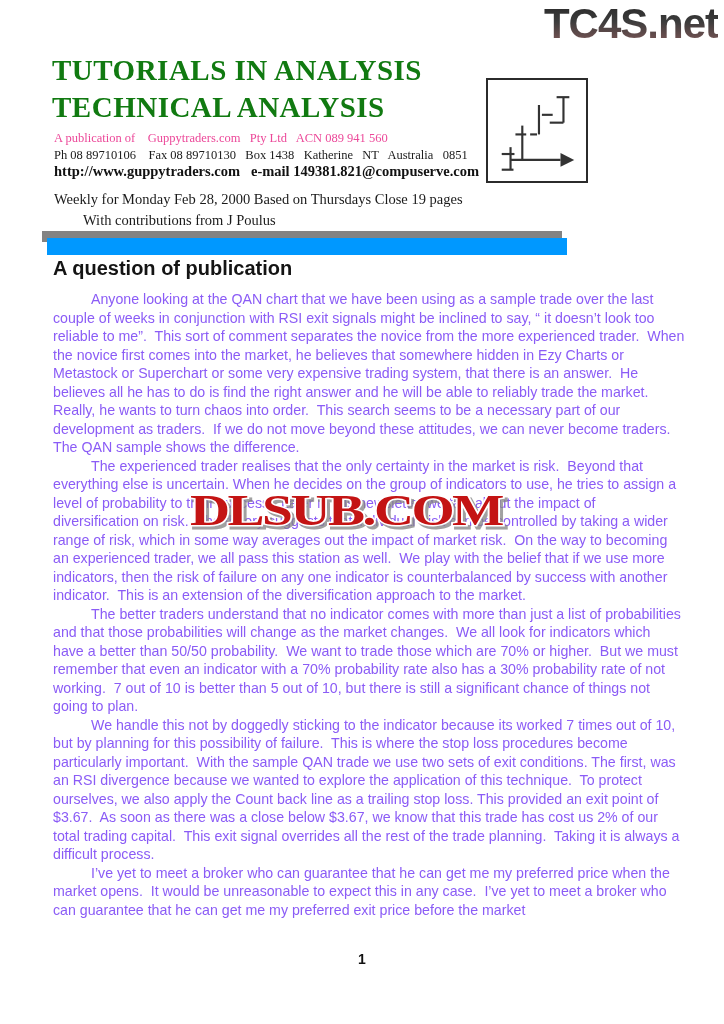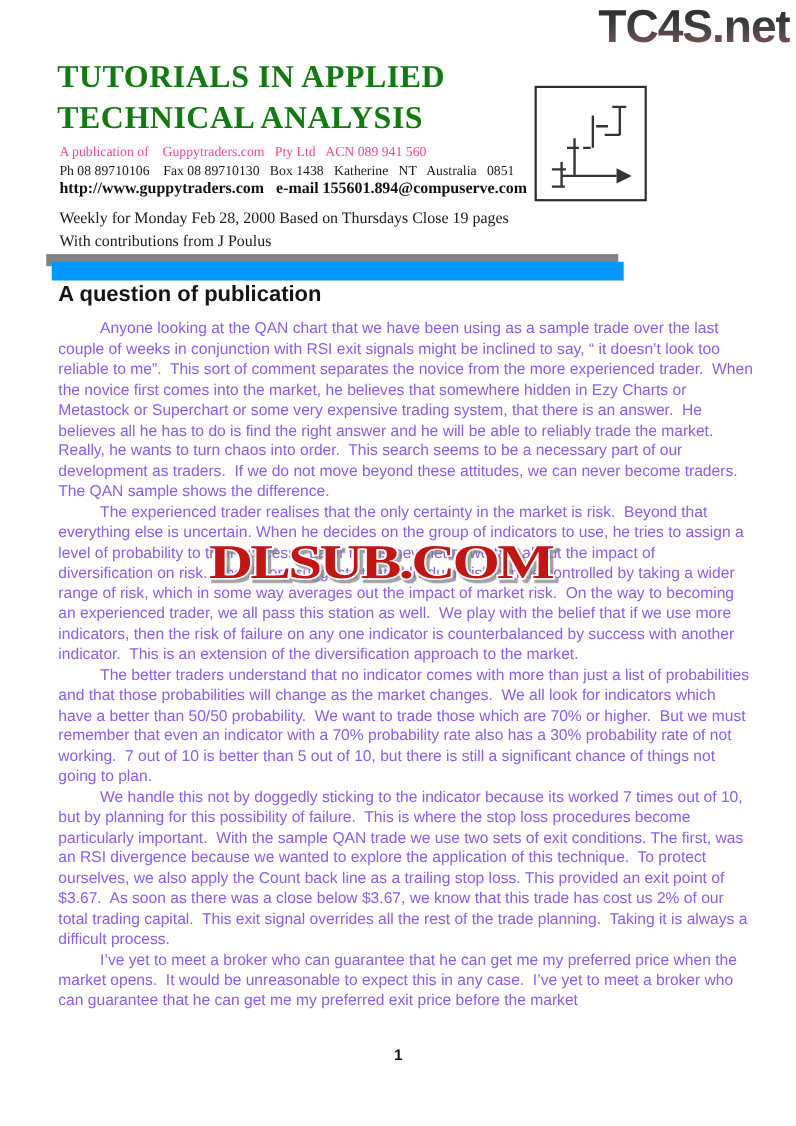--- a/index.html
+++ b/index.html
@@ -23,21 +23,21 @@
     position:absolute; left:52px; top:52px;
     font-weight:bold; font-size:29px; line-height:37px;
     color:#117a11; letter-spacing:0.5px;
   }
 
   .hline { position:absolute; left:54px; white-space:pre; }
   .pub-line     { top:131px; font-size:12.5px; color:#ec4899; }
   .contact-line { top:148px; font-size:12.5px; color:#1a1a1a; }
   .url-line     { top:163px; font-size:14.5px; font-weight:bold; color:#111; }
   .weekly-line  { top:191px; font-size:14.5px;text-align:center; }
-  .contrib-line { top:212px; font-size:14.5px; }
+  .contrib-line { top:212px; font-size:14.5px;margin-left:29px; }
 
   .icon-box {
     position:absolute; left:486px; top:78px; width:98px; height:101px;
     border:2px solid #2b2b2b; background:#fff;
   }
   .icon-box svg { display:block; width:100%; height:100%; }
 
   .bar-gray { position:absolute; left:42px; top:231px; width:520px; height:11px; background:#838383; }
   .bar-blue { position:absolute; left:47px; top:238px; width:520px; height:17px; background:#0098ff; }
 
@@ -82,27 +82,27 @@
   }
 </style>
 </head>
 <body>
 
 <div class="page">
 
   <div class="tc4s">TC4S.net</div>
 
   <div class="masthead-title">
-    <div>TUTORIALS IN APPLIED</div>
+    <div>TUTORIALS IN ANALYSIS</div>
     <div>TECHNICAL ANALYSIS</div>
   </div>
 
   <div class="hline pub-line">A publication of    Guppytraders.com   Pty Ltd   ACN 089 941 560</div>
   <div class="hline contact-line">Ph 08 89710106    Fax 08 89710130   Box 1438   Katherine   NT   Australia   0851</div>
-  <div class="hline url-line">http://www.guppytraders.com   e-mail 155601.894@compuserve.com</div>
+  <div class="hline url-line">http://www.guppytraders.com   e-mail 149381.821@compuserve.com</div>
   <div class="hline weekly-line">Weekly for Monday Feb 28, 2000 Based on Thursdays Close 19 pages</div>
   <div class="hline contrib-line">With contributions from J Poulus</div>
 
   <div class="icon-box">
     <svg viewBox="0 0 100 100" xmlns="http://www.w3.org/2000/svg">
       <g stroke="#333" stroke-width="2.2" fill="none">
         <path d="M70 16 h13"></path>
         <path d="M77 16 v26"></path>
         <path d="M63 42 h14"></path>
         <path d="M52 24 v30"></path>

